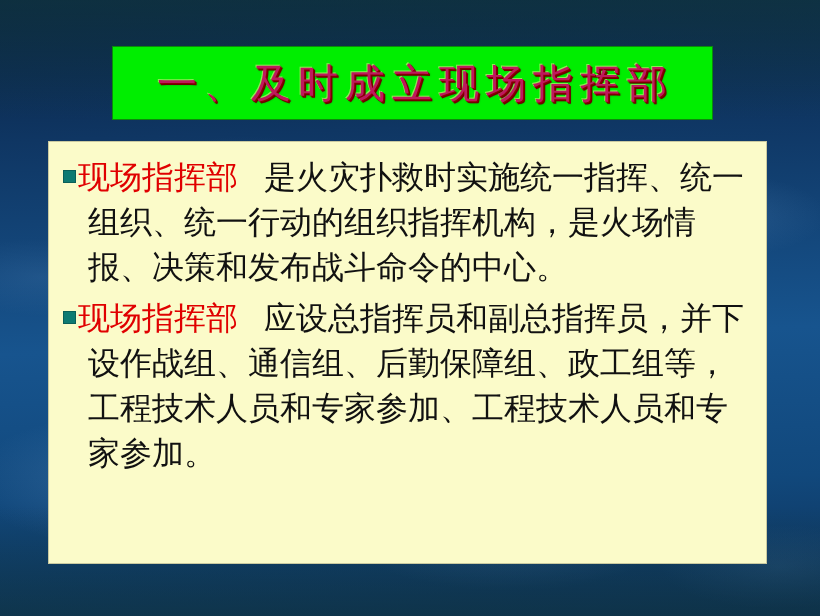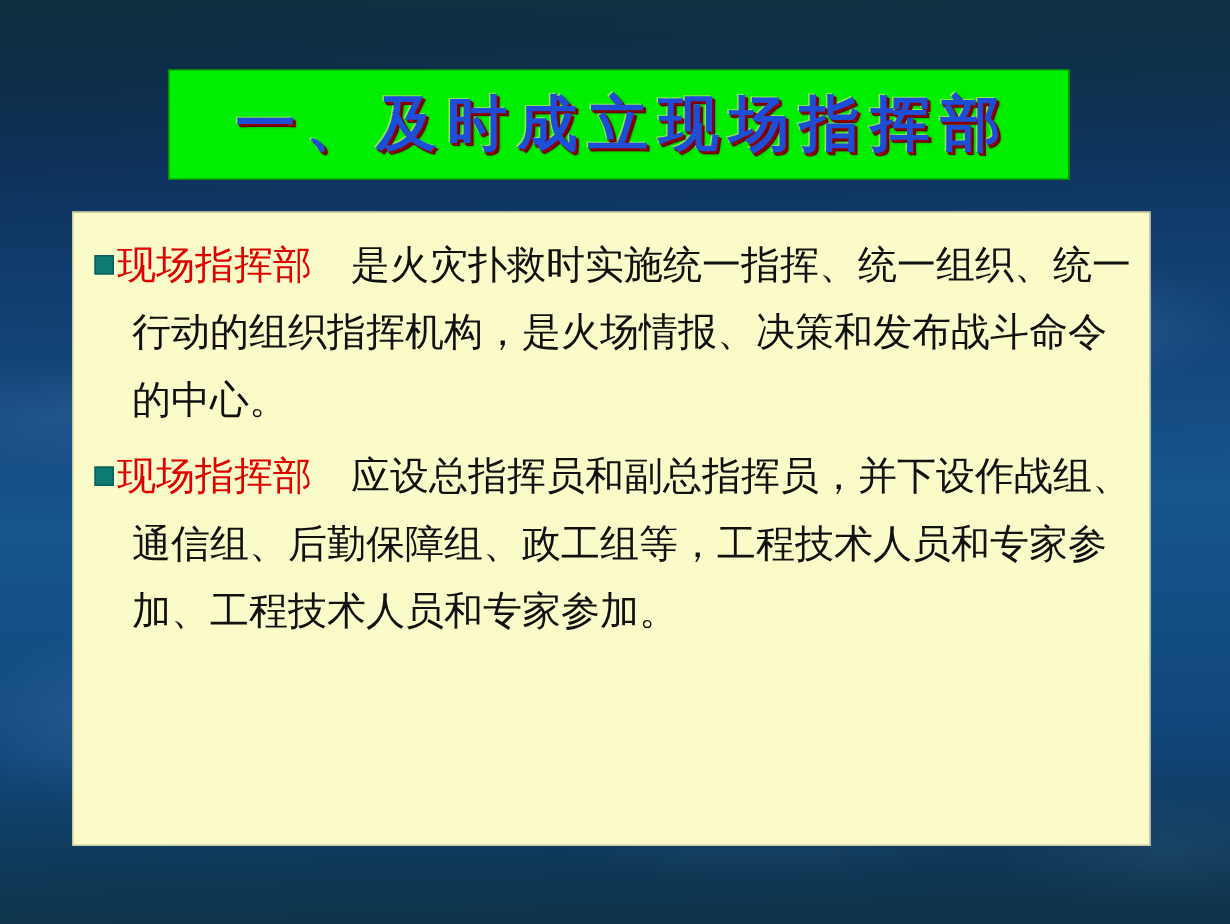--- a/index.html
+++ b/index.html
@@ -58,22 +58,22 @@
     border: 1px solid #0b8a0b;
     box-sizing: border-box;
     display: flex;
     align-items: center;
     justify-content: center;
     z-index: 3;
   }
   .title-text {
     font-family: "DejaVu Serif", "Liberation Serif", serif;
     font-size: 40px;
-    font-weight: bold;
-    color: #1d4ed8;
+    font-weight: normal;
+    color: #be185d;
     letter-spacing: 7px;
     line-height: 1;
     white-space: nowrap;
     text-shadow:
        1px 1px 0 #8c0000,
        2px 2px 0 #6d0000,
        2px 2px 2px rgba(0,0,0,0.35),
       -1px -1px 0 rgba(255,235,150,0.55);
     padding-left: 6px;
   }
@@ -103,21 +103,21 @@
     height: 13px;
     background: #0e7a72;
     border: 1px solid #0a5f59;
     box-sizing: border-box;
     margin-top: 15px;
     margin-left: 8px;
     margin-right: 12px;
   }
   .bullet-body {
     flex: 1 1 auto;
-    font-size: 26px;
+    font-size: 32px;
     line-height: 45px;
     color: #111111;
     letter-spacing: 0px;
     text-indent: -10px;
   }
   .lead-term {
     color: #e00000;
   }
   .gap {
     display: inline-block;

